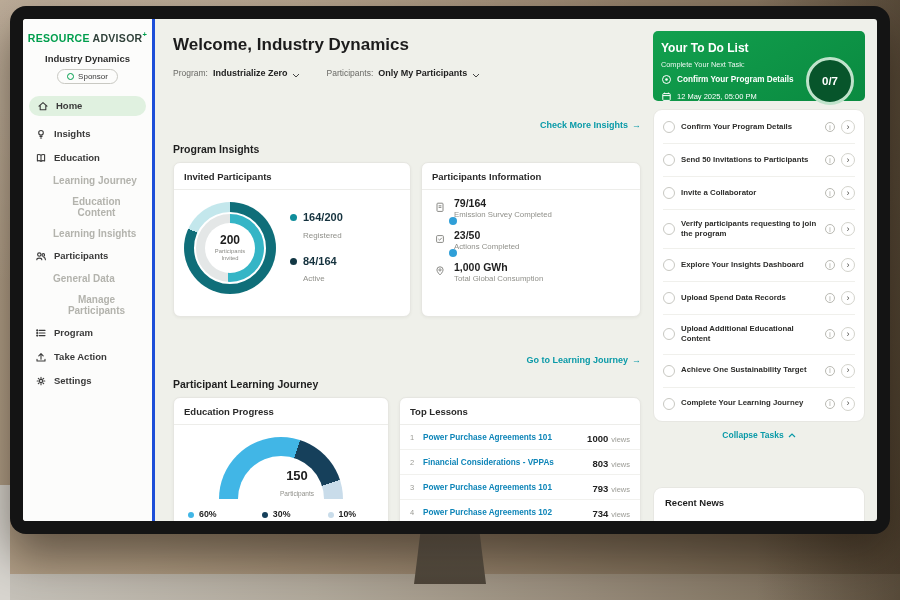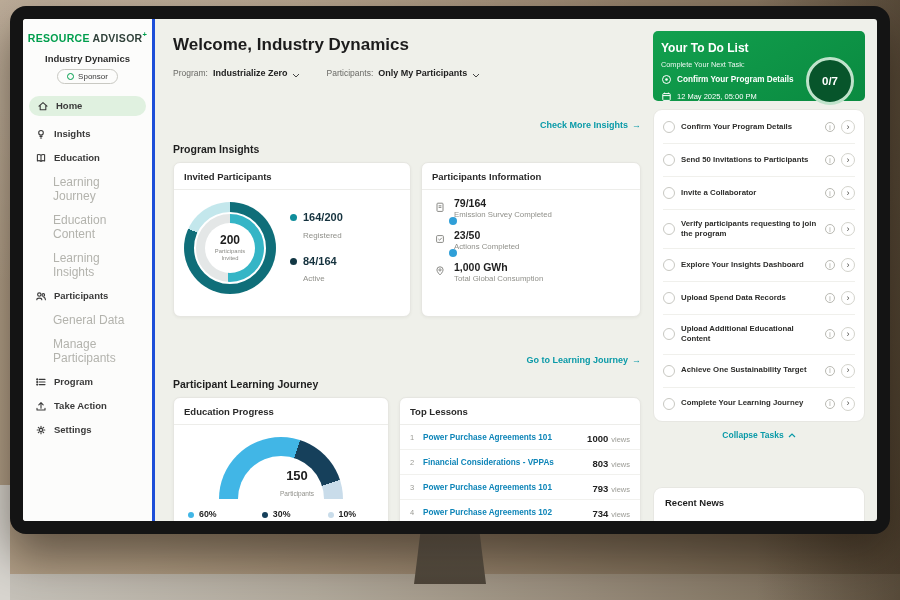--- a/index.html
+++ b/index.html
@@ -25,21 +25,21 @@
   .logo-secondary { color:#30413a; }
   .logo-plus { color:#009E4D; font-size:7.5px; }
   .org { text-align:center; font-size:9.5px; color:#2e2e2e; font-weight:600; margin-top:9px; }
   .badge { display:flex; align-items:center; gap:4px; width:max-content; margin:5px auto 0;
     border:1px solid #c9c9c3; border-radius:10px; padding:2px 9px; font-size:8px; color:#3a3a3a; }
   .badge-dot { width:7px; height:7px; border:1.6px solid #009E4D; border-radius:50%; }
   .nav { margin-top:12px; }
   .nav-item { display:flex; align-items:center; gap:7px; padding:6px 12px; font-size:9.5px;
     font-weight:600; color:#3a3a3a; cursor:pointer; }
   .nav-item.active { background:#e0f1e0; border-radius:13px; margin:0 6px 6px; padding:4px 8px; }
-  .nav-item.sub { padding:5px 12px 5px 30px; font-weight:400; color:#b3b3ad; font-size:12px; }
+  .nav-item.sub { padding:5px 12px 5px 30px; font-weight:700; color:#b3b3ad; font-size:10px;text-align:center; }
   .nav-icon { width:12px; height:12px; display:inline-flex; flex-shrink:0; }
 
   
   .main { flex:1; padding:16px 12px 0 18px; min-width:0; }
   .welcome { font-size:17px; font-weight:bold; color:#1c1c1c; margin-top:0; }
   .filters { display:flex; gap:26px; margin-top:9px; align-items:flex-end; }
   .filter { display:flex; align-items:center; gap:5px; cursor:pointer; }
   .f-label { font-size:8.5px; color:#6a6a66; }
   .f-value { font-size:9px; font-weight:bold; color:#222; }
   .section-row { display:flex; justify-content:space-between; align-items:center; margin-top:13px; }

